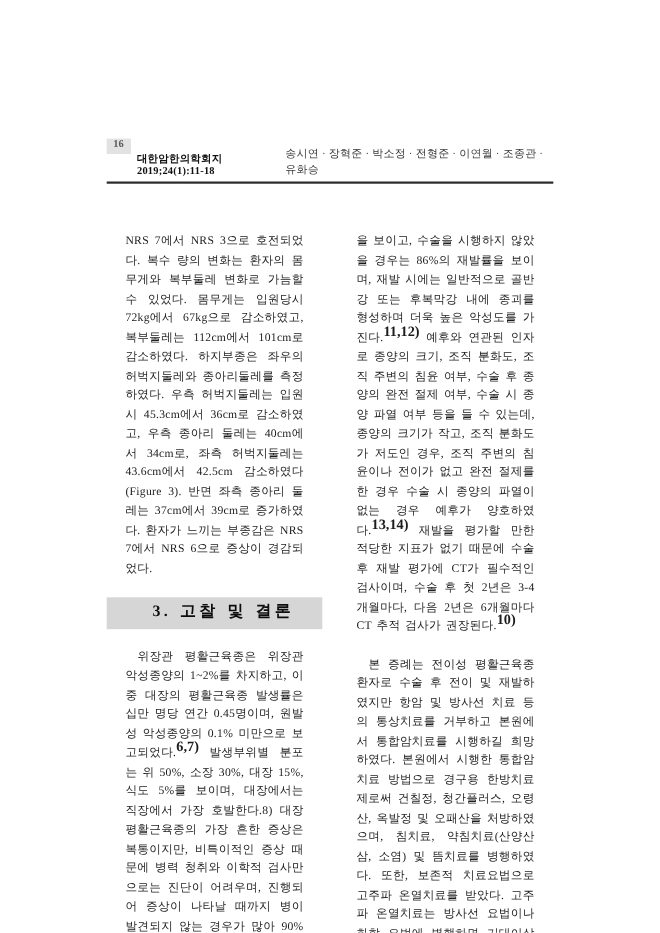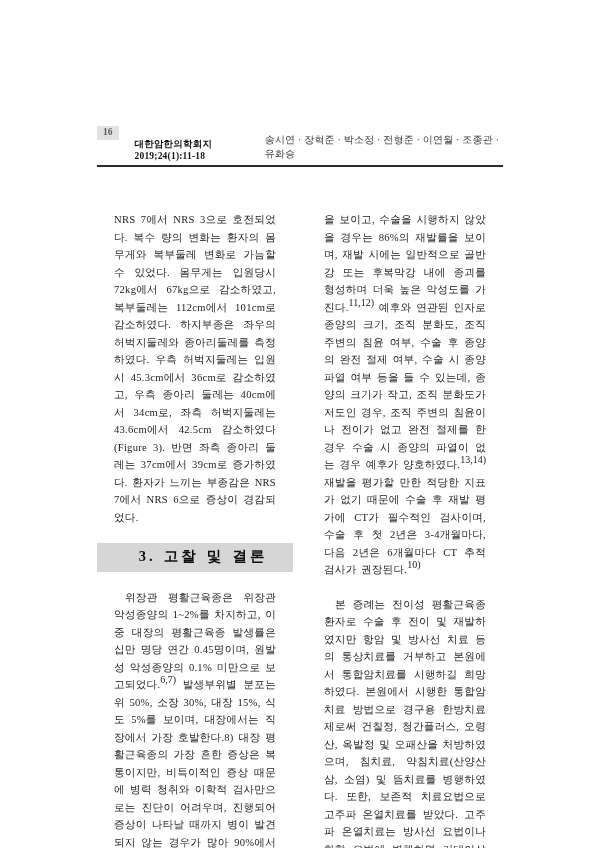--- a/index.html
+++ b/index.html
@@ -25,21 +25,21 @@
   .running-header {
     display: flex;
     justify-content: space-between;
     align-items: flex-end;
     border-bottom: 2px solid #2a2a2a;
     padding-bottom: 4px;
   }
   .header-left {
     display: flex;
     align-items: center;
-    gap: 16px;
+    gap: 6px;
   }
   .page-num {
     background: #e2e2e2;
     color: #5a5a5a;
     font-weight: bold;
     font-size: 9.5px;
     padding: 1px 6px 2px 6px;
     line-height: 11px;
   }
   .journal-cite {
@@ -65,22 +65,22 @@
     font-size: 10.6px;
     line-height: 17.5px;
     text-align: justify;
     letter-spacing: 0.25px;
     word-spacing: 1.5px;
     color: #1c1c1c;
   }
   .para { margin: 17px; }
   .para.indent { text-indent: 11px; }
   .para sup {
-    font-size: 10px;
-    font-weight: normal;
+    font-size: 13px;
+    font-weight: bold;
     letter-spacing: 0;
     line-height: 0;
   }
   
   .section-heading {
     background: #d6d6d6;
     text-align: center;
     font-weight: bold;
     font-size: 14.5px;
     letter-spacing: 3px;

